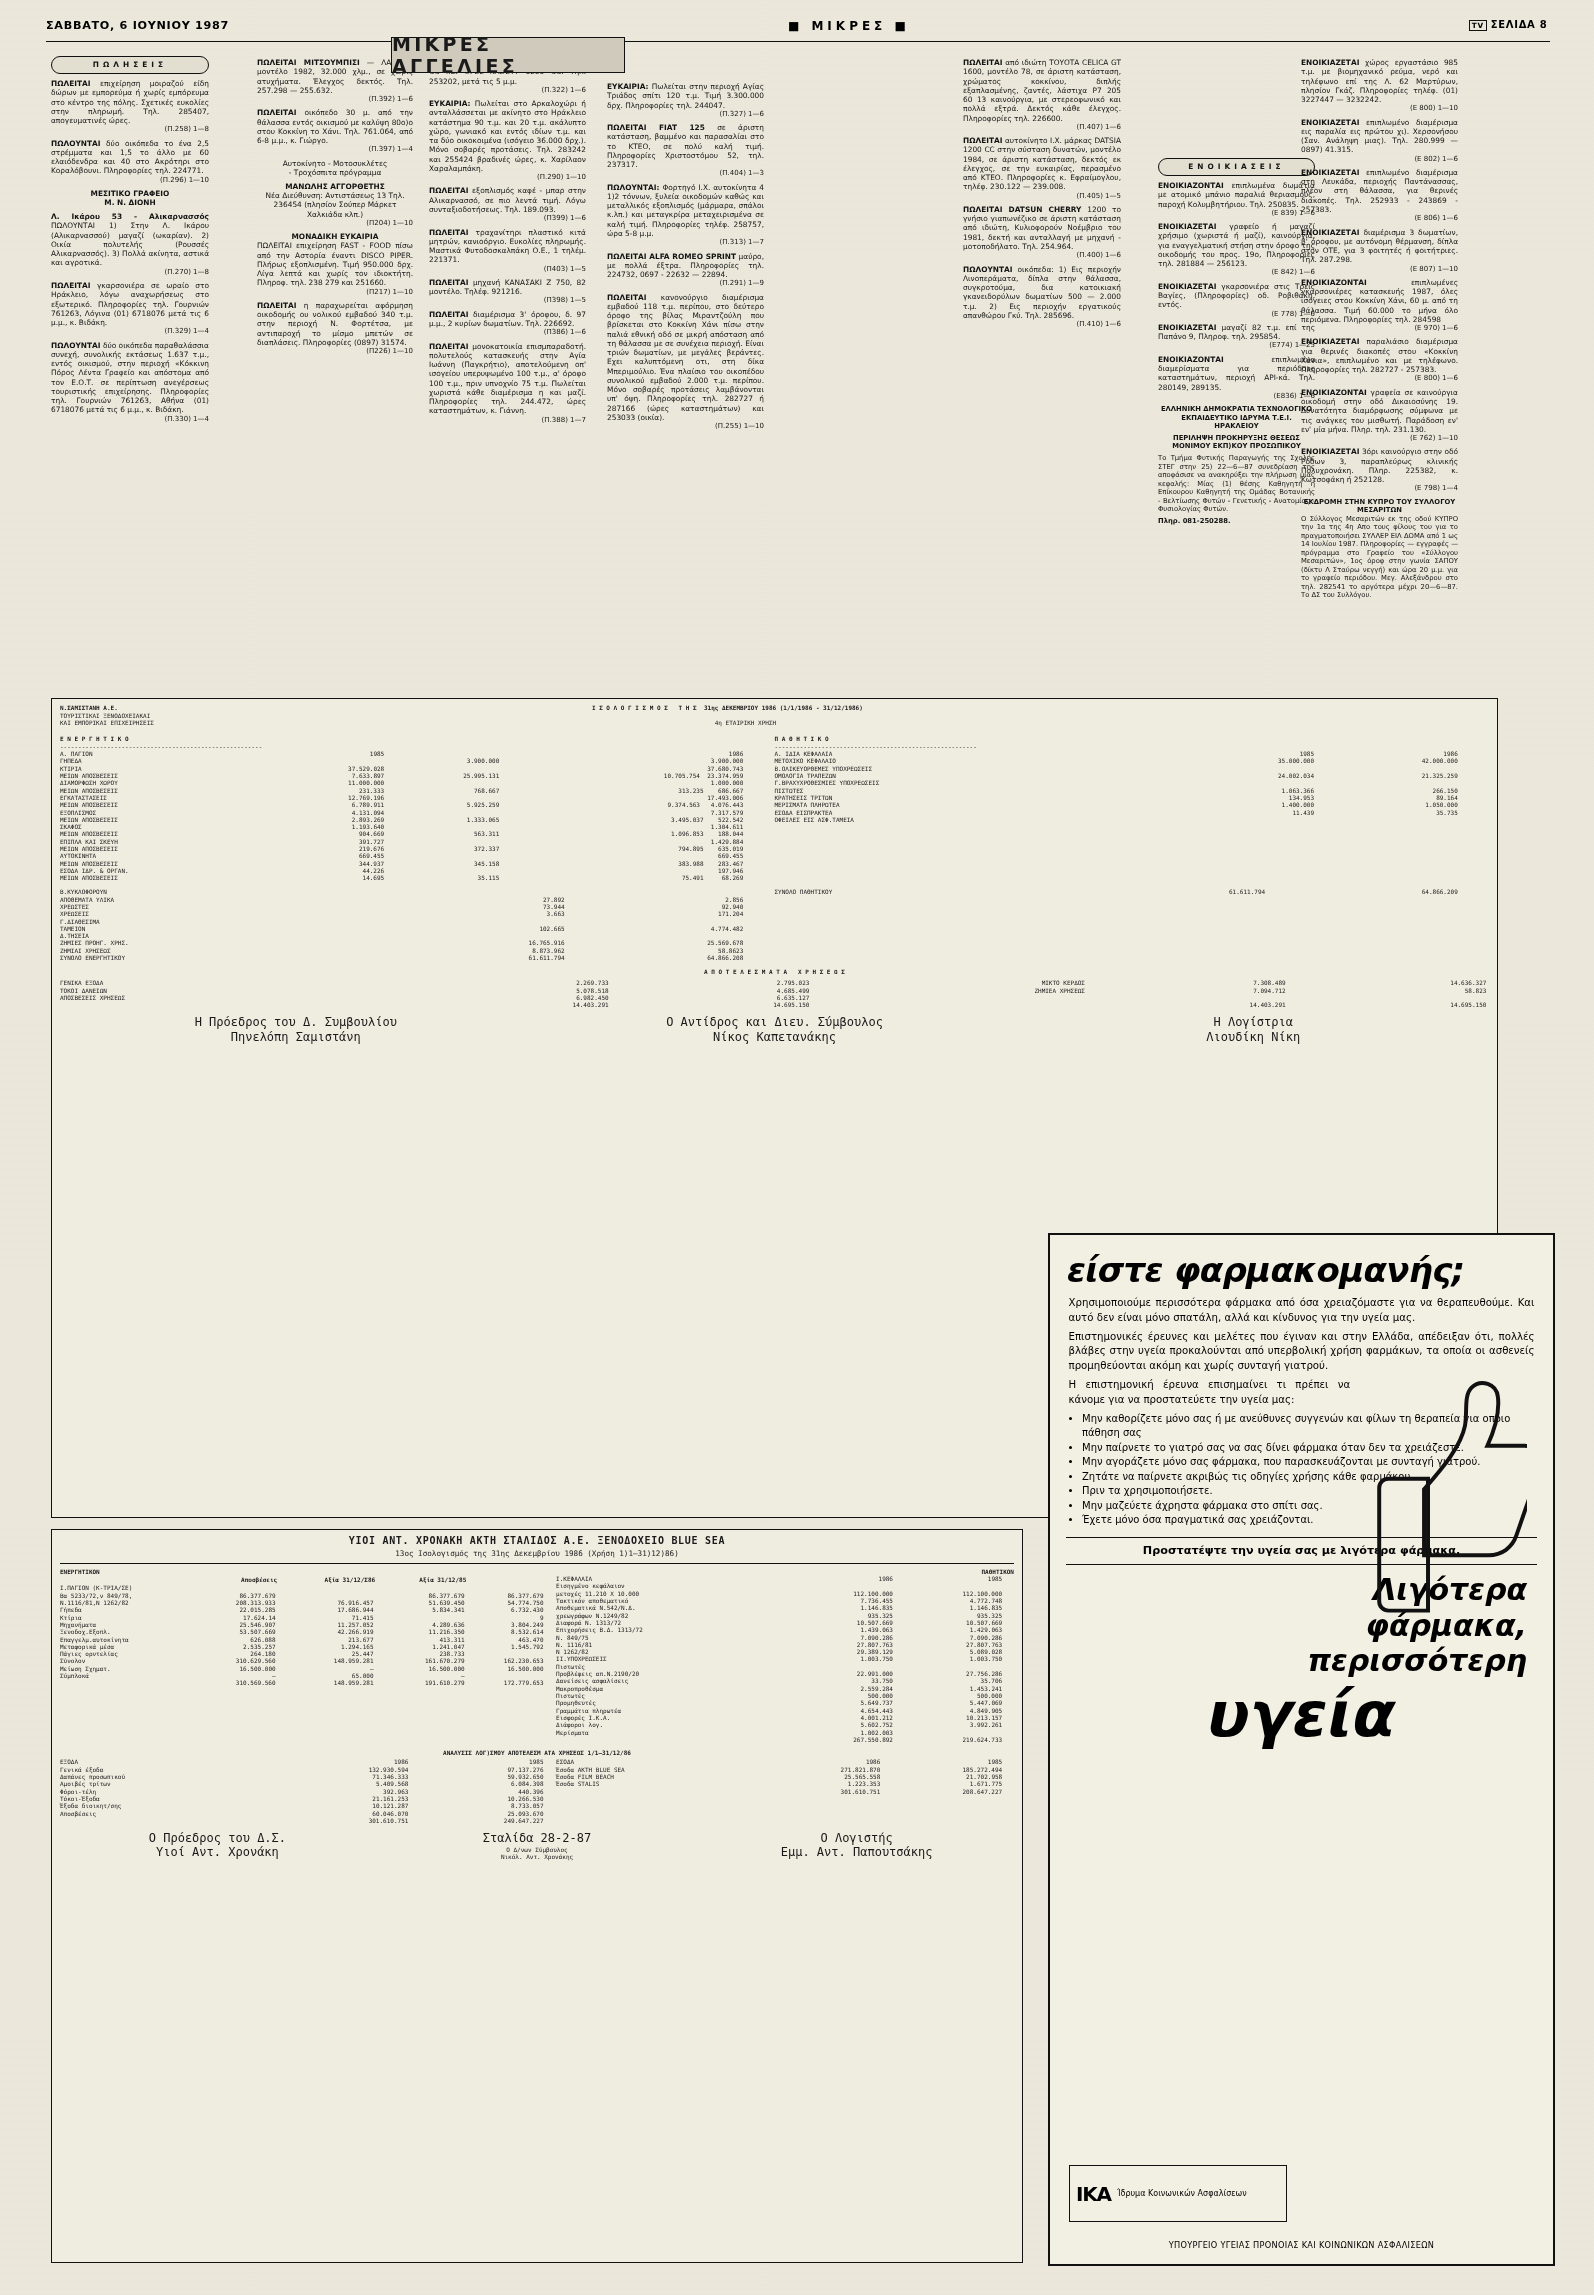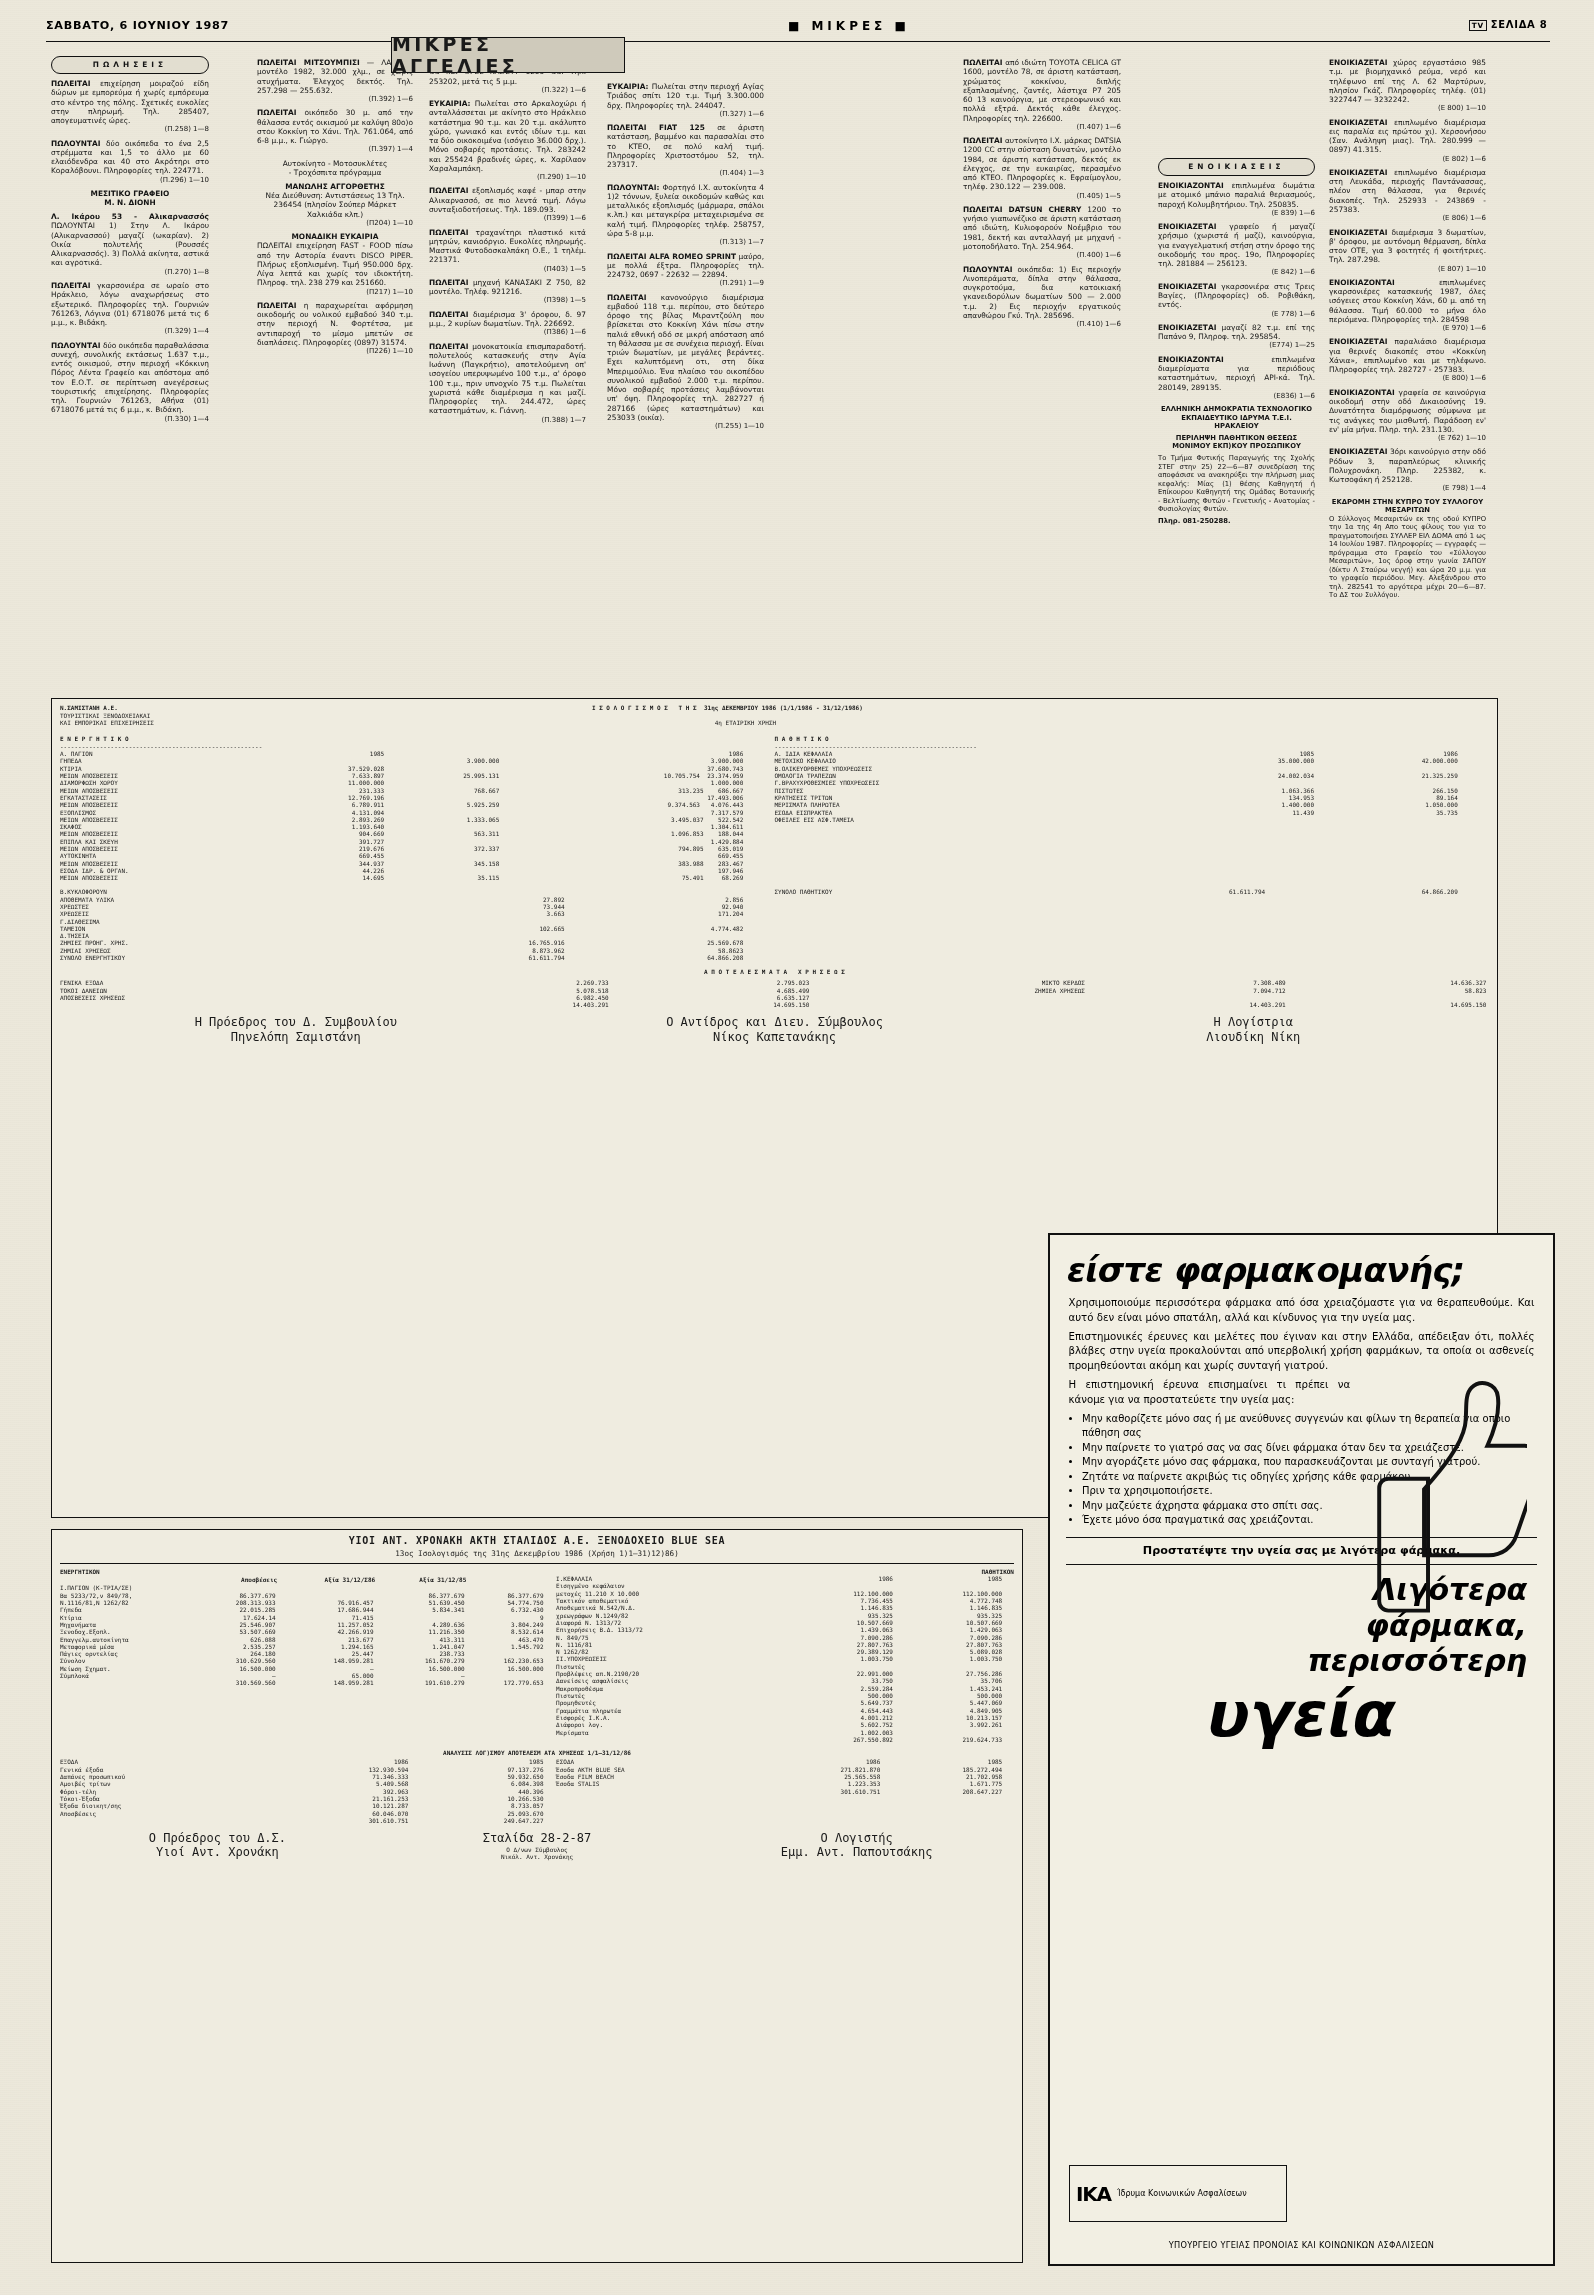--- a/index.html
+++ b/index.html
@@ -337,27 +337,27 @@
       <span>μαγαζί 82 τ.μ. επί της Παπάνο 9, Πληροφ. τηλ. 295854.</span>
       <span class="ref">(Ε774)      1—25</span>
     </div>
     <div class="ad">
       <span class="lead">ΕΝΟΙΚΙΑΖΟΝΤΑΙ</span>
       <span>επιπλωμένα διαμερίσματα για περιόδους καταστημάτων, περιοχή ΑΡΙ-κά. Τηλ. 280149, 289135.</span>
       <span class="ref">(Ε836)      1—6</span>
     </div>
     <div class="ad sc">
       <div class="bold center">ΕΛΛΗΝΙΚΗ ΔΗΜΟΚΡΑΤΙΑ ΤΕΧΝΟΛΟΓΙΚΟ ΕΚΠΑΙΔΕΥΤΙΚΟ ΙΔΡΥΜΑ Τ.Ε.Ι. ΗΡΑΚΛΕΙΟΥ</div>
-      <div class="bold center" style="margin-top:3.3px;">ΠΕΡΙΛΗΨΗ ΠΑΘΗΤΙΚΟΝ ΘΕΣΕΩΣ ΜΟΝΙΜΟΥ ΕΚΠ)ΚΟΥ ΠΡΟΣΩΠΙΚΟΥ</div>
+      <div class="bold center" style="margin-top:3.3px;">ΠΕΡΙΛΗΨΗ ΠΡΟΚΗΡΥΞΗΣ ΘΕΣΕΩΣ ΜΟΝΙΜΟΥ ΕΚΠ)ΚΟΥ ΠΡΟΣΩΠΙΚΟΥ</div>
       <p style="margin-top:3.3px;">Το Τμήμα Φυτικής Παραγωγής της Σχολής ΣΤΕΓ στην 25) 22—6—87 συνεδρίαση της αποφάσισε να ανακηρύξει την πλήρωση μιας κεφαλής: Μίας (1) θέσης Καθηγητή ή Επίκουρου Καθηγητή της Ομάδας Βοτανικής - Βελτίωσης Φυτών - Γενετικής - Ανατομίας - Φυσιολογίας Φυτών.</p>
       <p class="bold">Πληρ. 081-250288.</p>
     </div>
   </div>
 
-  <div class="col" style="left:1329px;top:58px;width:157px;">
+  <div class="col" style="left:1301px;top:58px;width:157px;">
     <div class="ad">
       <span class="lead">ΕΝΟΙΚΙΑΖΕΤΑΙ</span>
       <span>χώρος εργαστάσιο 985 τ.μ. με βιομηχανικό ρεύμα, νερό και τηλέφωνο επί της Λ. 62 Μαρτύρων, πλησίον Γκάζ. Πληροφορίες τηλέφ. (01) 3227447 — 3232242.</span>
       <span class="ref">(Ε 800)      1—10</span>
     </div>
     <div class="ad">
       <span class="lead">ΕΝΟΙΚΙΑΖΕΤΑΙ</span>
       <span>επιπλωμένο διαμέρισμα εις παραλία εις πρώτου χι). Χερσονήσου (Σαν. Ανάληψη μιας). Τηλ. 280.999 — 0897) 41.315.</span>
       <span class="ref">(Ε 802)      1—6</span>
     </div>

